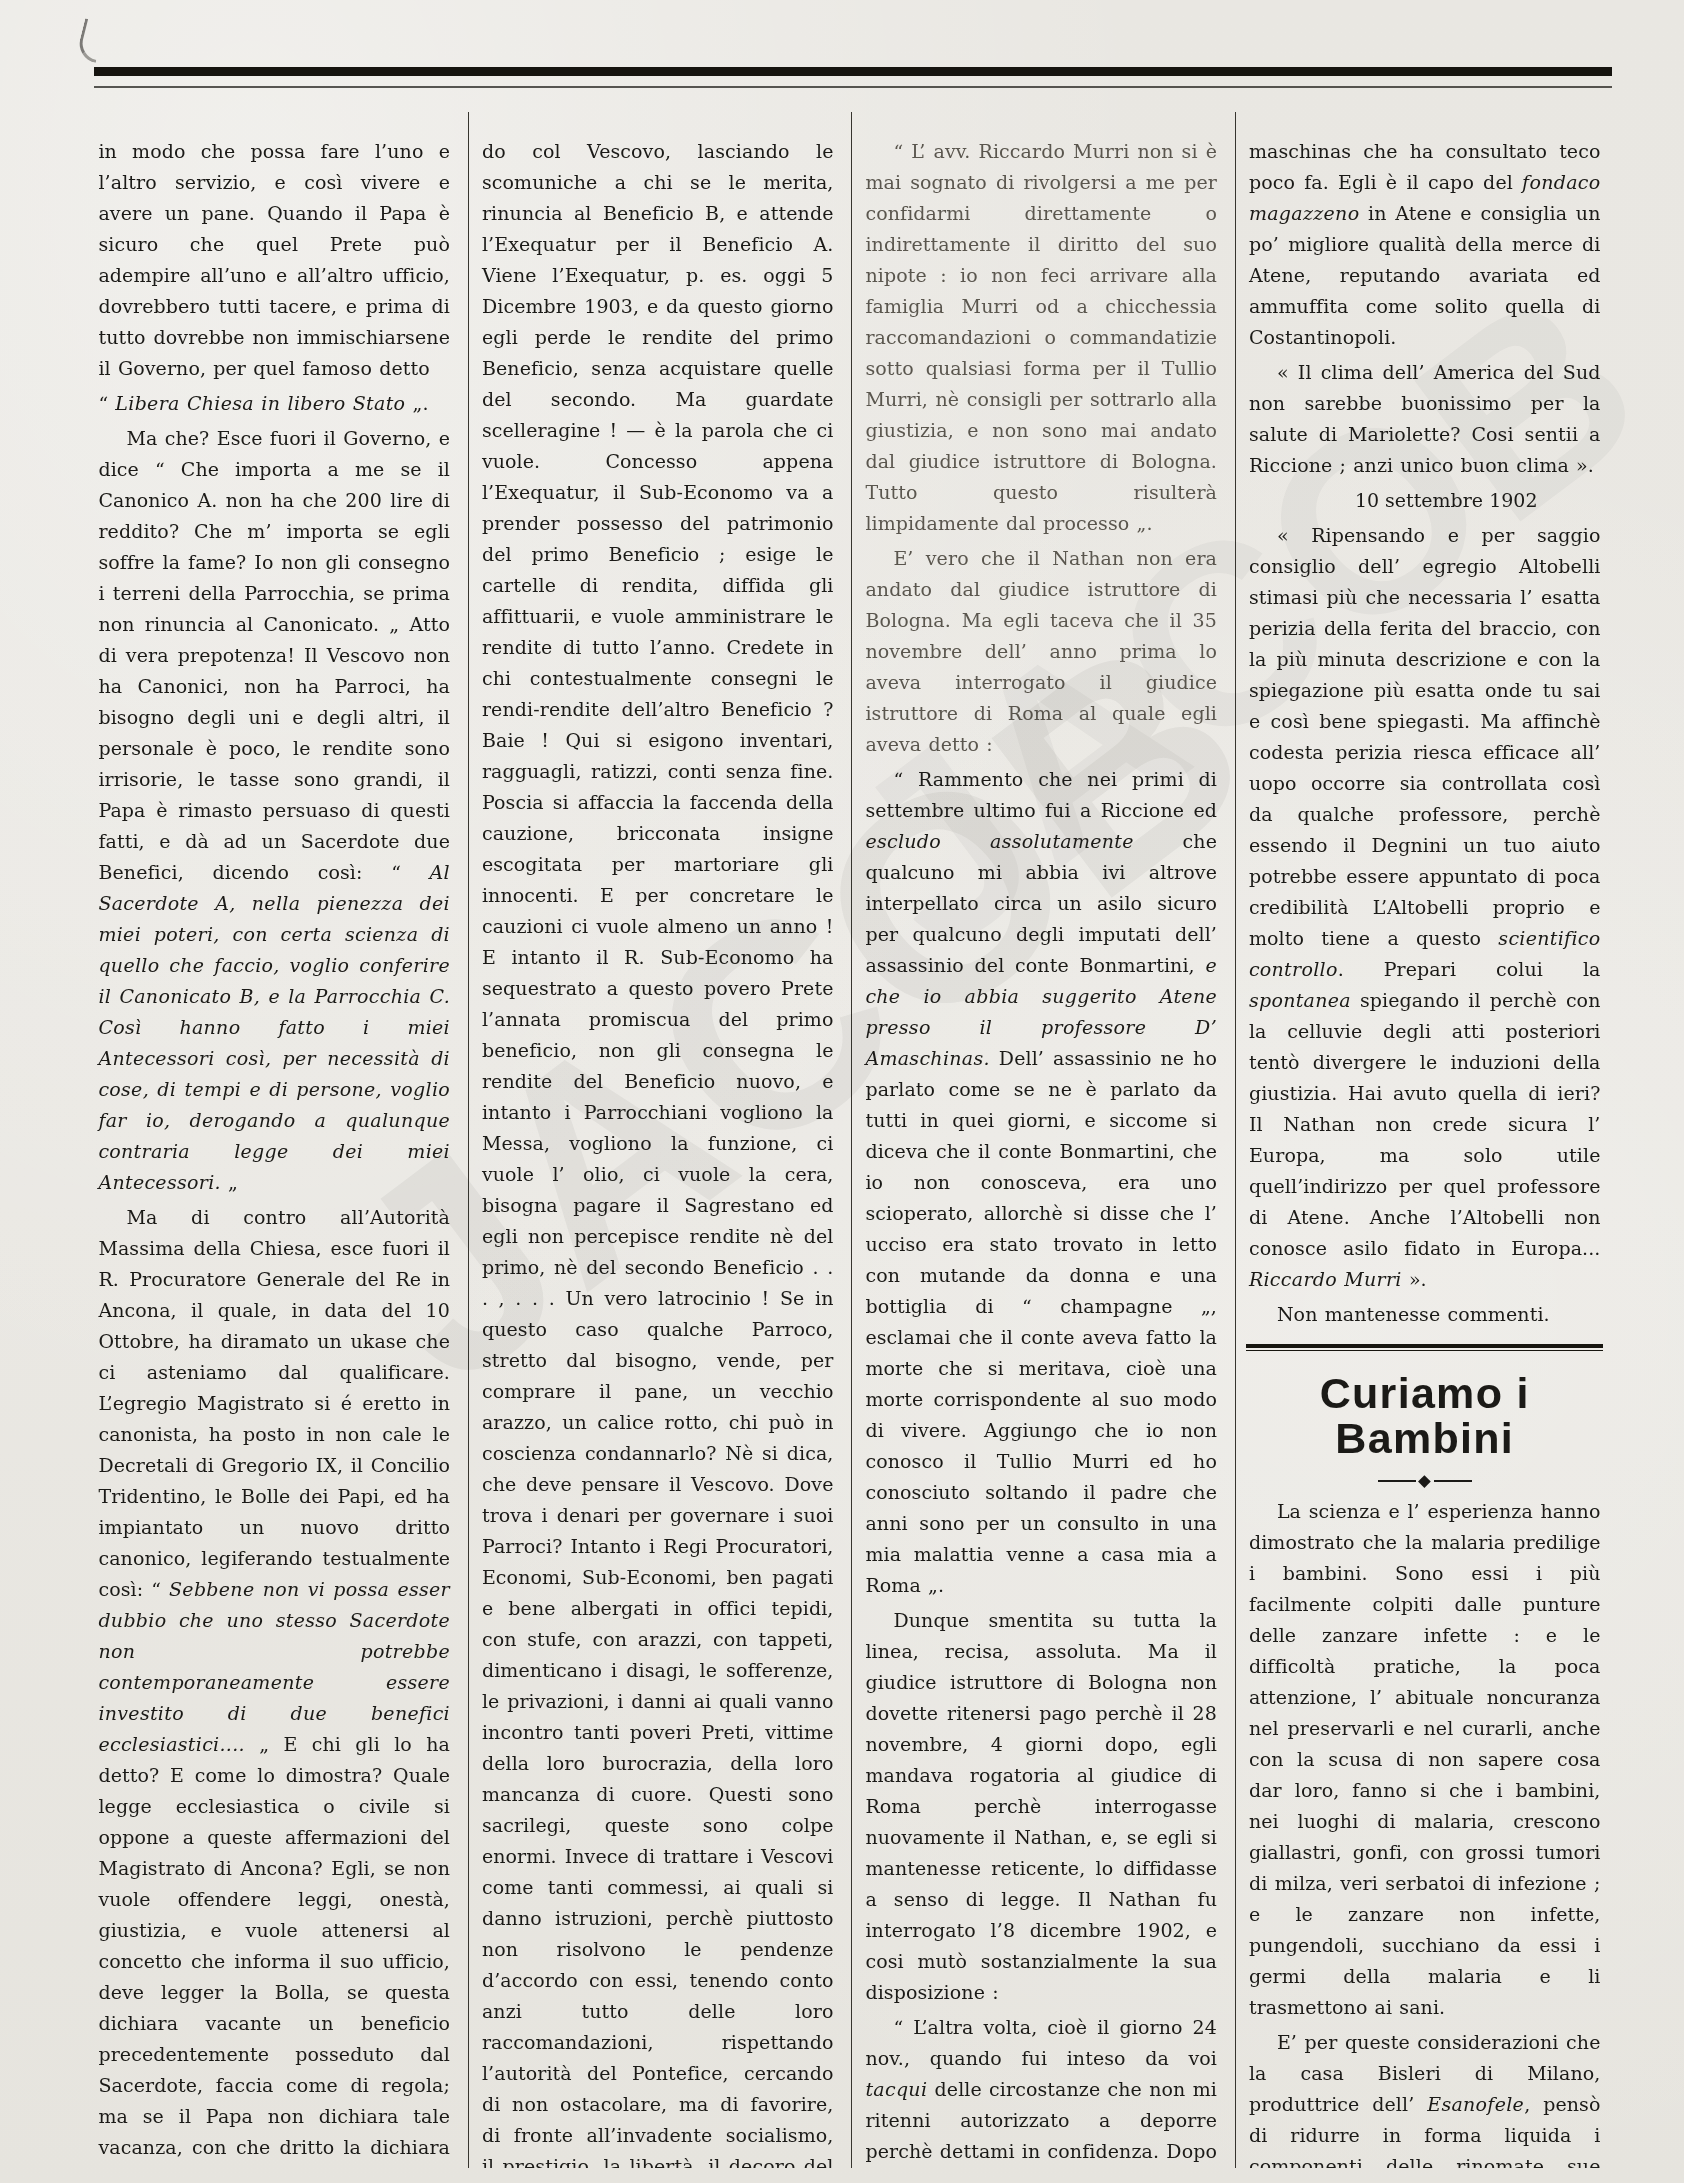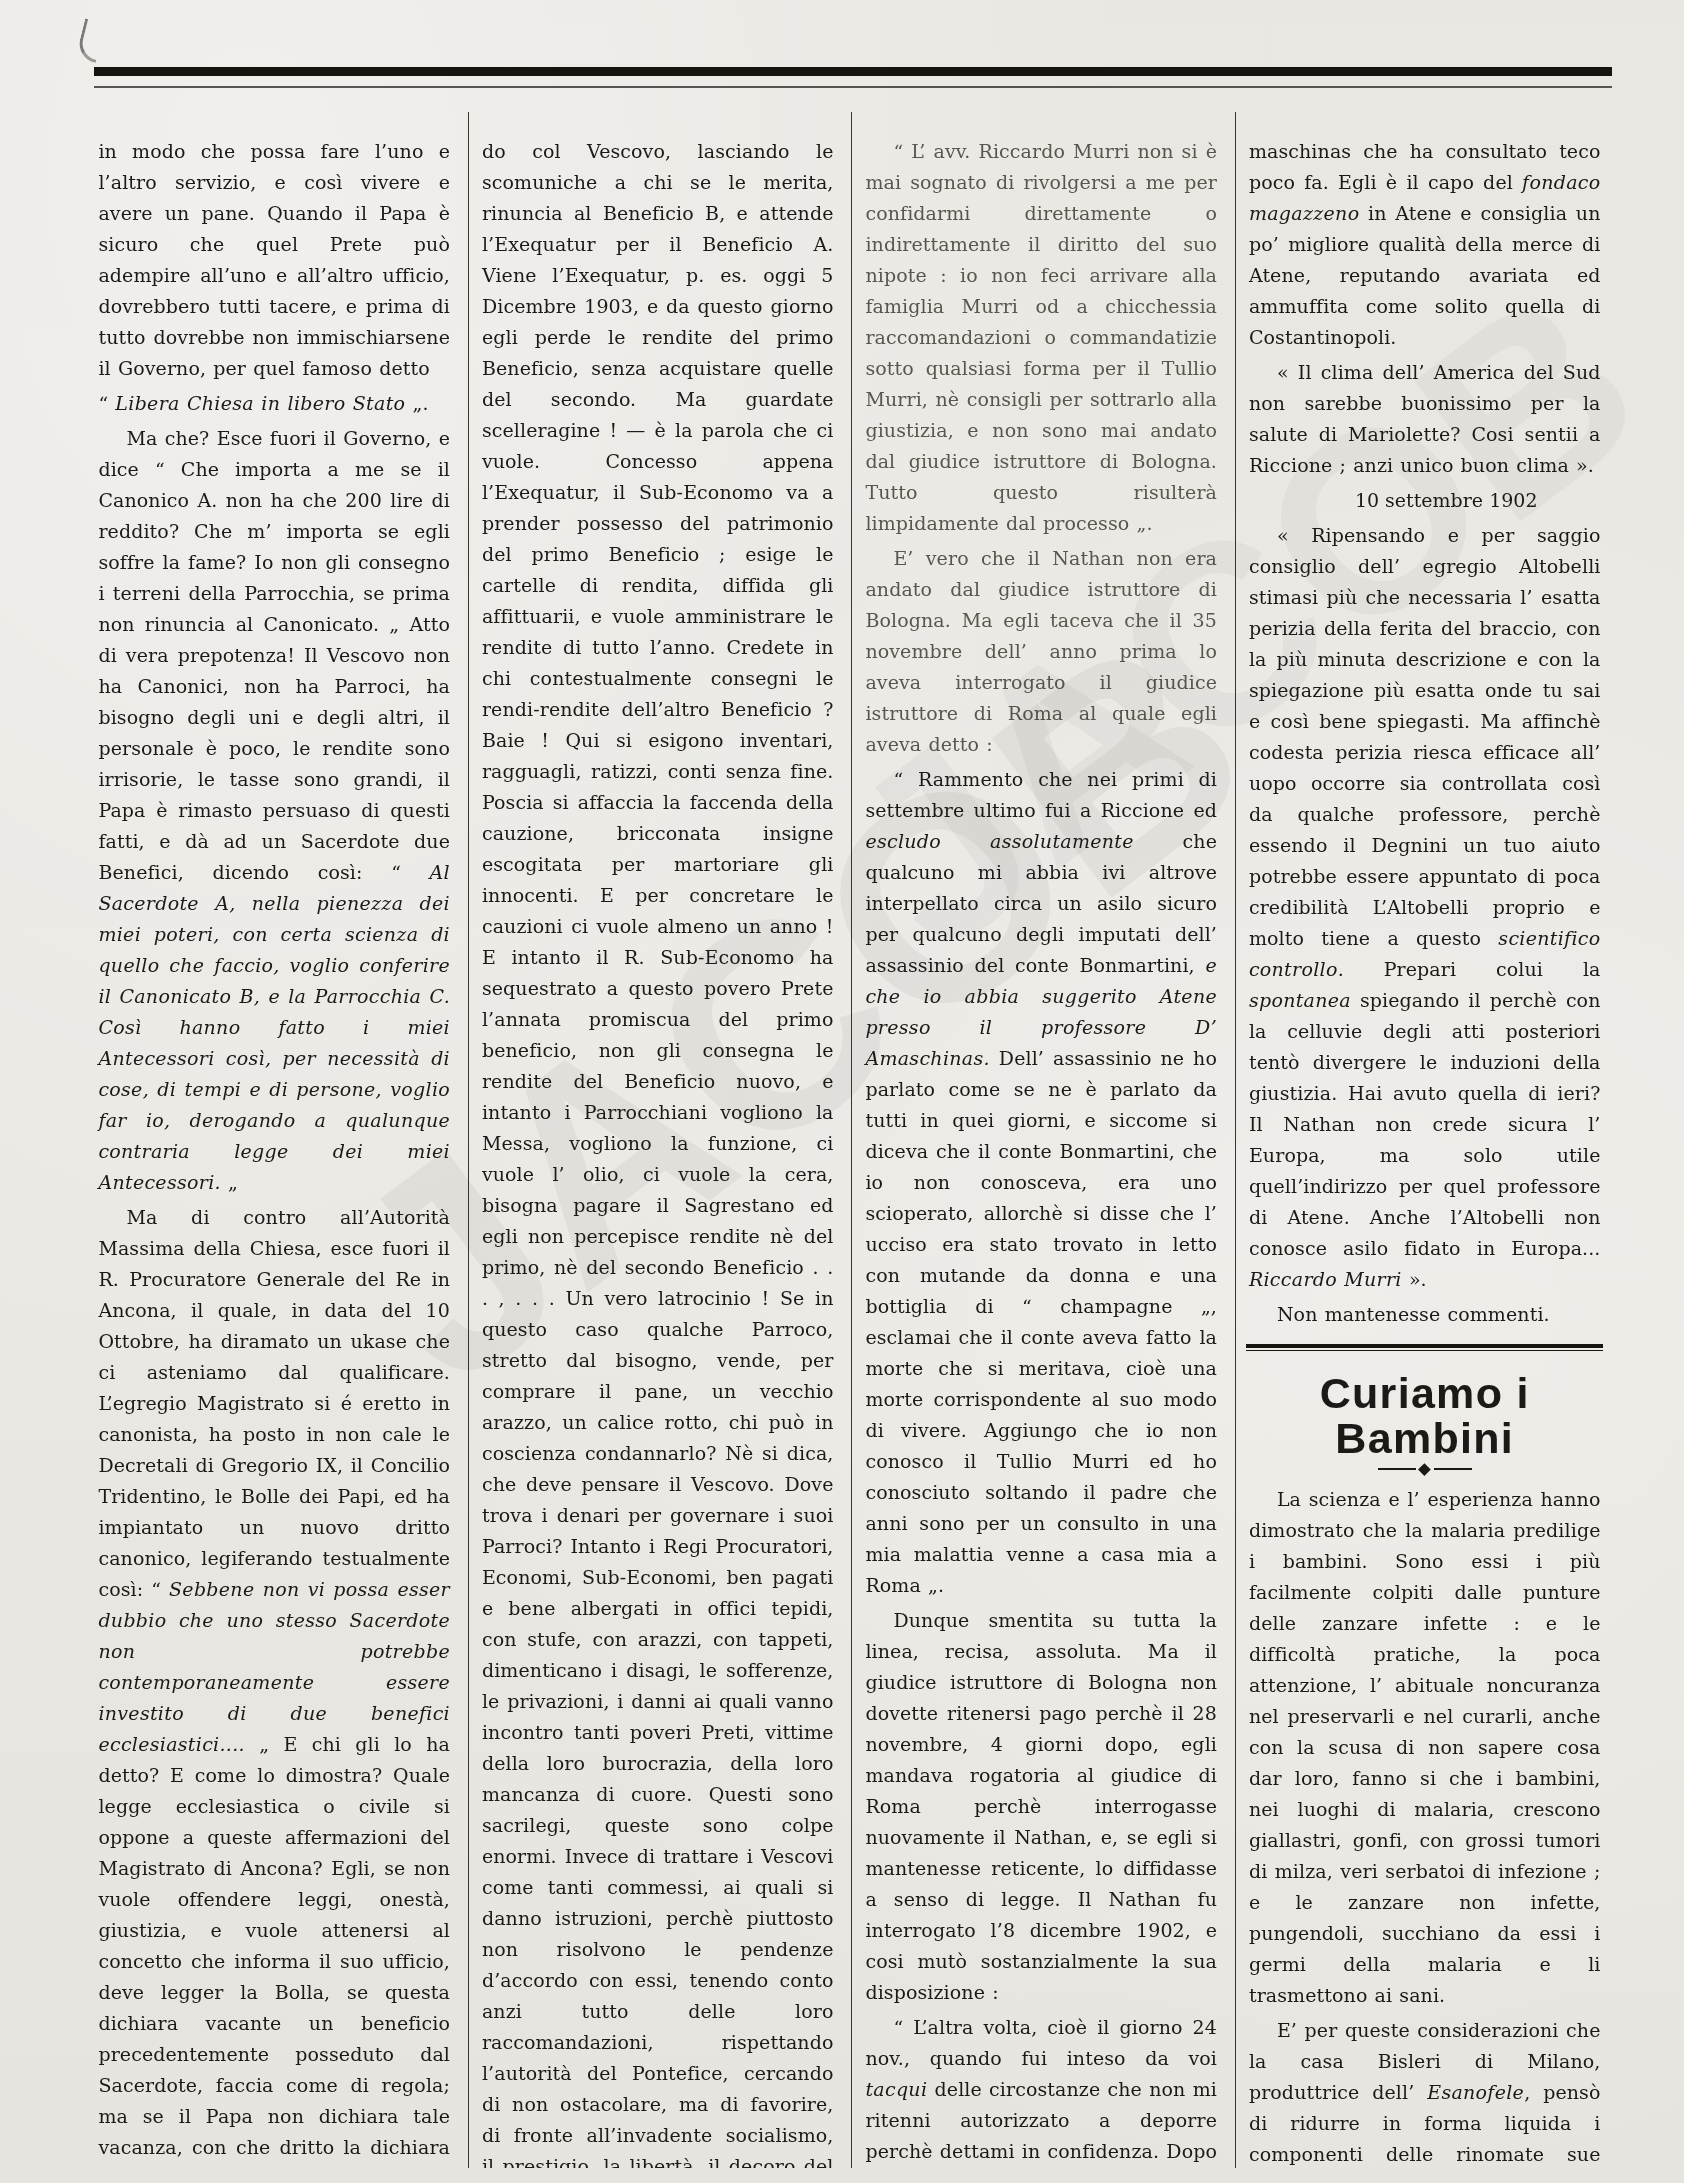--- a/index.html
+++ b/index.html
@@ -47,21 +47,21 @@
   .faded { color:#5a564e; }
   .para i { letter-spacing:0.3px; }
 
   .dateline { margin:2.7px 0; padding-right:67px; text-align:right; font-size:19px; line-height:31px; }
 
   .rule {
     height:2px; margin:13.5px 1.3px 9.4px;
     border-top:4px solid #17150f; border-bottom:1.3px solid #17150f;
   }
   .head-sans {
-    margin:20px 0 4px; text-align:center;
+    margin:20px 0 16px; text-align:center;
     font-family:"Liberation Sans", sans-serif; font-weight:700;
     font-size:43px; line-height:1.05; letter-spacing:1.3px;
   }
 
   .ornament { display:flex; align-items:center; justify-content:center; margin:4px 0 10.8px; }
   .ornament .line { width:38px; height:2px; background:#1b1a17; }
   .ornament .dia  { width:8.8px; height:8.8px; background:#1b1a17; transform:rotate(45deg); margin:0 4.7px; }
 
   .ghost {
     position:absolute; pointer-events:none; z-index:2;

